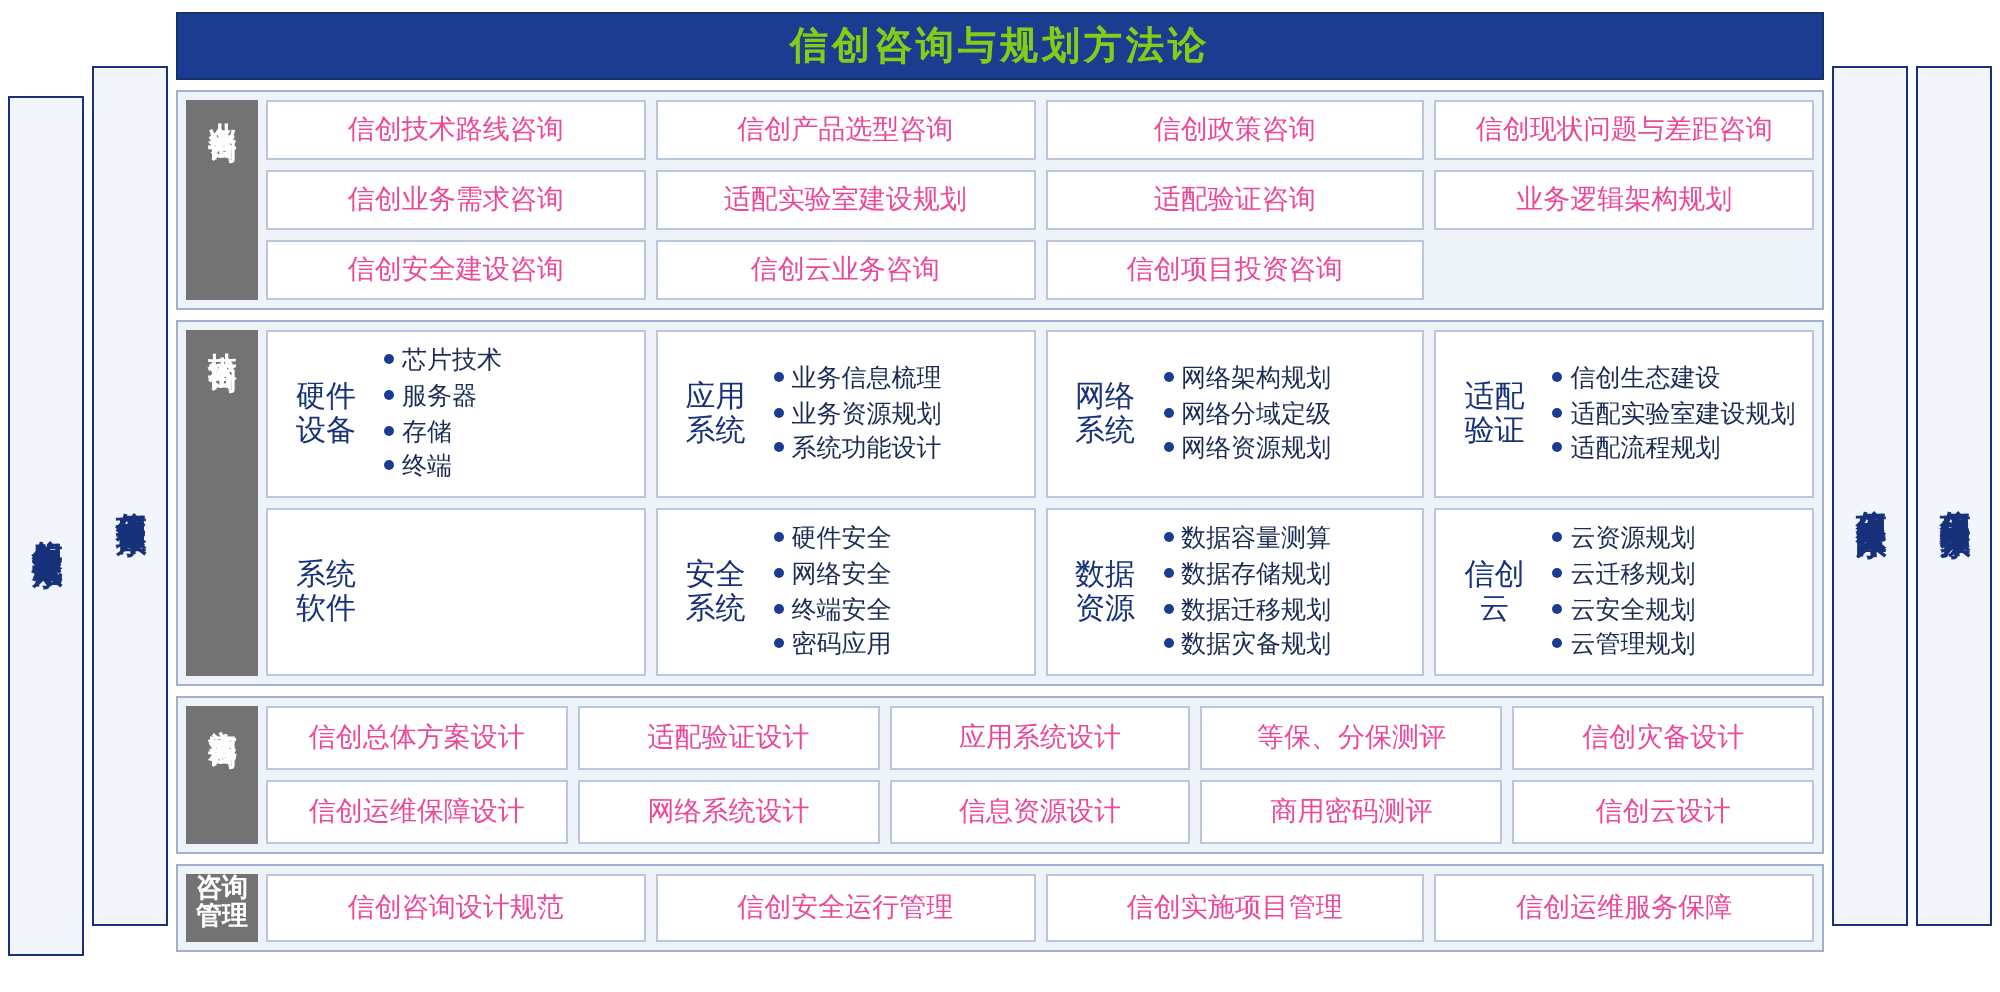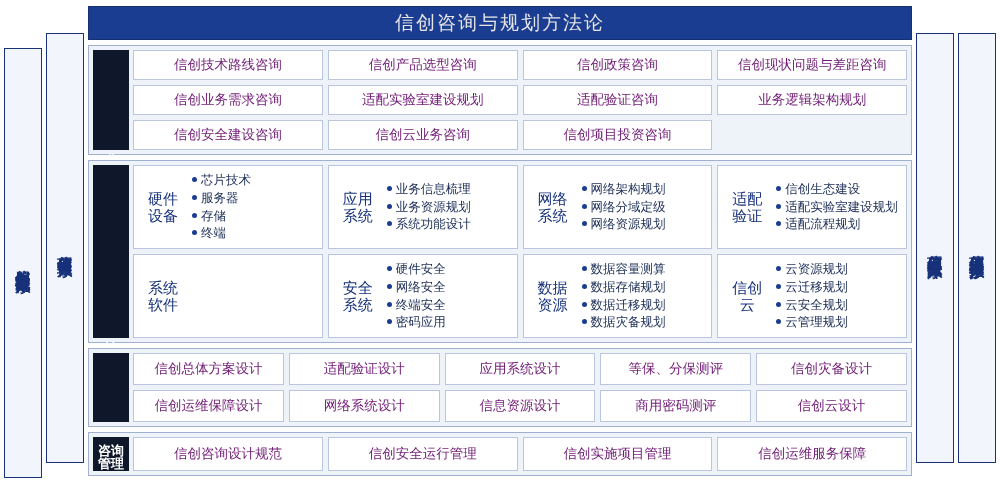--- a/index.html
+++ b/index.html
@@ -49,48 +49,48 @@
     flex: 1;
     display: flex;
     flex-direction: column;
     gap: 5px;
     min-width: 0;
   }
 
   .title-bar {
     height: 34px;
     background: #1b3d91;
-    color: #e5e5e5;
+    color: #84cc16;
     font-size: 19px;
-    font-weight: normal;
+    font-weight: bold;
     letter-spacing: 2px;
     display: flex;
     align-items: center;
     justify-content: center;
     border: 1px solid #14306f;
   }
 
   
   .section {
     display: flex;
     flex-direction: row;
     border: 1px solid #9fb0d0;
     background: #eef2f9;
     padding: 4px;
     gap: 4px;
   }
   .row-label {
     width: 36px;
     flex: 0 0 36px;
-    background: #0f172a;
+    background: #737373;
     color: #fff;
     font-size: 14px;
     font-weight: bold;
     display: flex;
-    align-items: flex-end;
+    align-items: flex-start;
     justify-content: center;
     text-align: center;
     line-height: 1.1;
   }
   .row-label .vtext {
     writing-mode: vertical-rl;
     text-orientation: upright;
     letter-spacing: 2px;
     white-space: nowrap;
   }
@@ -98,21 +98,21 @@
 
   .grid {
     flex: 1;
     display: grid;
     gap: 5px;
     min-width: 0;
   }
   .cell {
     background: #fff;
     border: 1px solid #b9c6de;
-    color: #701a75;
+    color: #ec4899;
     font-size: 13.5px;
     display: flex;
     align-items: center;
     justify-content: center;
     text-align: center;
     padding: 2px 2px;
     min-width: 0;
   }
 
   

